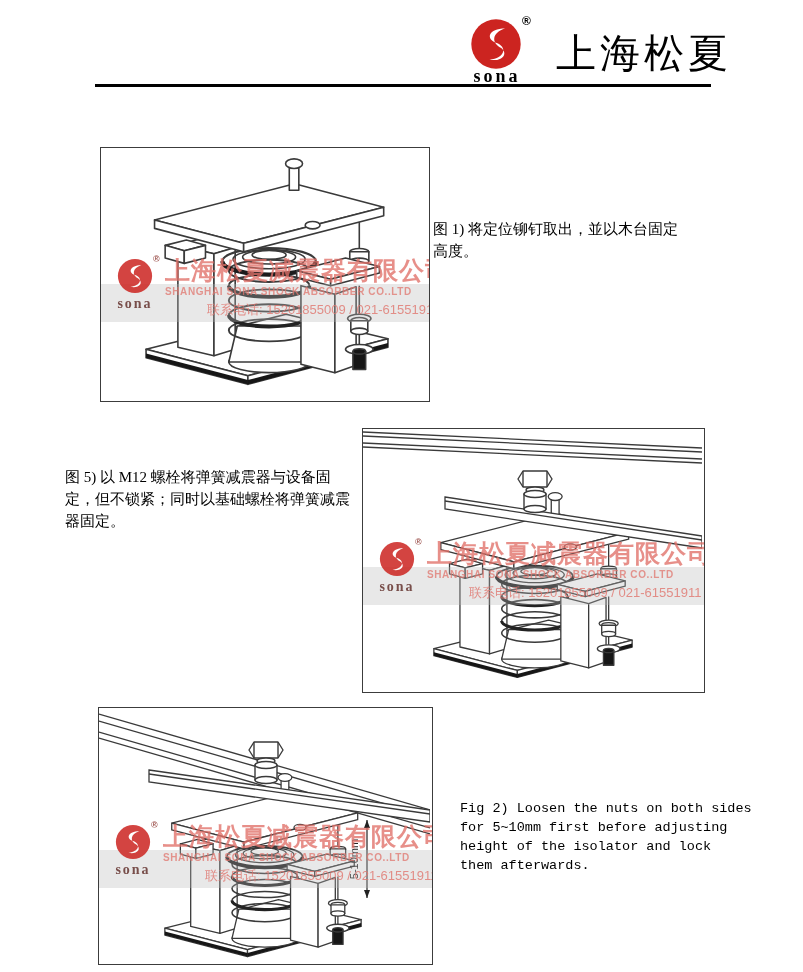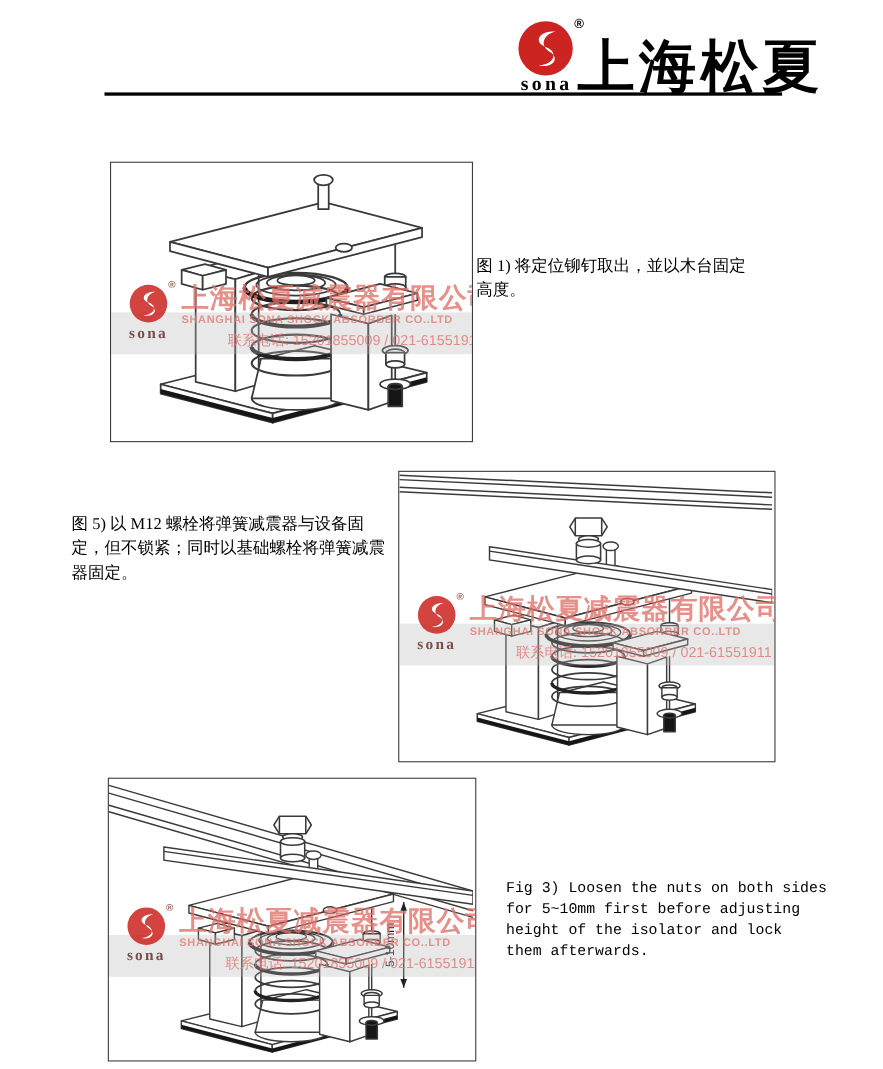--- a/index.html
+++ b/index.html
@@ -6,21 +6,21 @@
   .page{position:relative;width:803px;height:972px;background:#fff;overflow:hidden;
         font-family:"Liberation Sans","DejaVu Sans",sans-serif;color:#000;}
 
   
   .hdr-logo{position:absolute;left:462px;top:14px;width:70px;height:72px;}
   .hdr-mark{position:absolute;left:8px;top:4px;width:52px;height:52px;}
   .hdr-reg{position:absolute;left:60px;top:0;font-size:12px;font-weight:bold;}
   .hdr-brand{position:absolute;left:0;top:52px;width:70px;text-align:center;
              font-family:"Liberation Serif","DejaVu Serif",serif;font-weight:bold;
              font-size:18px;letter-spacing:3px;}
-  .hdr-company{position:absolute;left:525px;top:26px;font-size:52px;font-weight:bold;
+  .hdr-company{position:absolute;left:556px;top:26px;font-size:40px;font-weight:normal;
                letter-spacing:4px;white-space:nowrap;}
   .hdr-rule{position:absolute;left:95px;top:84px;width:616px;height:3px;background:#000;}
 
   
   .figure{position:absolute;background:#fff;border:1px solid #3c3c3c;overflow:hidden;}
   #fig1{left:100px;top:147px;width:328px;height:253px;}
   #fig2{left:362px;top:428px;width:341px;height:263px;}
   #fig3{left:98px;top:707px;width:333px;height:256px;}
   .figure svg.art{position:absolute;left:0;top:0;}
 
@@ -41,21 +41,21 @@
          color:rgba(224,118,110,0.75);margin-top:-1px;}
   .wm-phone{font-size:13px;white-space:nowrap;color:rgba(224,118,110,0.8);
             margin-top:4px;padding-left:42px;}
 
   
   .cap{position:absolute;}
   .cap-cn{font-size:15px;line-height:22px;white-space:pre-line;
           font-family:"Liberation Serif","DejaVu Serif",serif;}
   .cap-en{font-size:13.5px;line-height:19px;margin-top:17px;white-space:pre-line;
           font-family:"Liberation Mono","DejaVu Sans Mono",monospace;}
-  #cap1{left:433px;top:218px;width:312px;margin-top:13px;}
+  #cap1{left:433px;top:218px;width:312px;}
   #cap2{left:65px;top:466px;width:318px;}
   #cap3{left:460px;top:782px;width:332px;}
 
   .defs-holder{position:absolute;width:0;height:0;overflow:hidden;}
 </style>
 </head>
 <body>
 
 <svg class="defs-holder" aria-hidden="true">
   <defs>
@@ -257,19 +257,19 @@
   <div class="cap" id="cap1">
     <div class="cap-cn">图 1) 将定位铆钉取出，並以木台固定
 高度。</div>
   </div>
   <div class="cap" id="cap2">
     <div class="cap-cn">图 5) 以 M12 螺栓将弹簧减震器与设备固
 定，但不锁紧；同时以基础螺栓将弹簧减震
 器固定。</div>
   </div>
   <div class="cap" id="cap3">
-    <div class="cap-en">Fig 3) Loosen the nuts on both sides
+    <div class="cap-en">Fig 2) Loosen the nuts on both sides
 for  5~10mm first before adjusting
 height of  the isolator and lock
 them afterwards.</div>
   </div>
 
 </div>
 
 </body></html>

